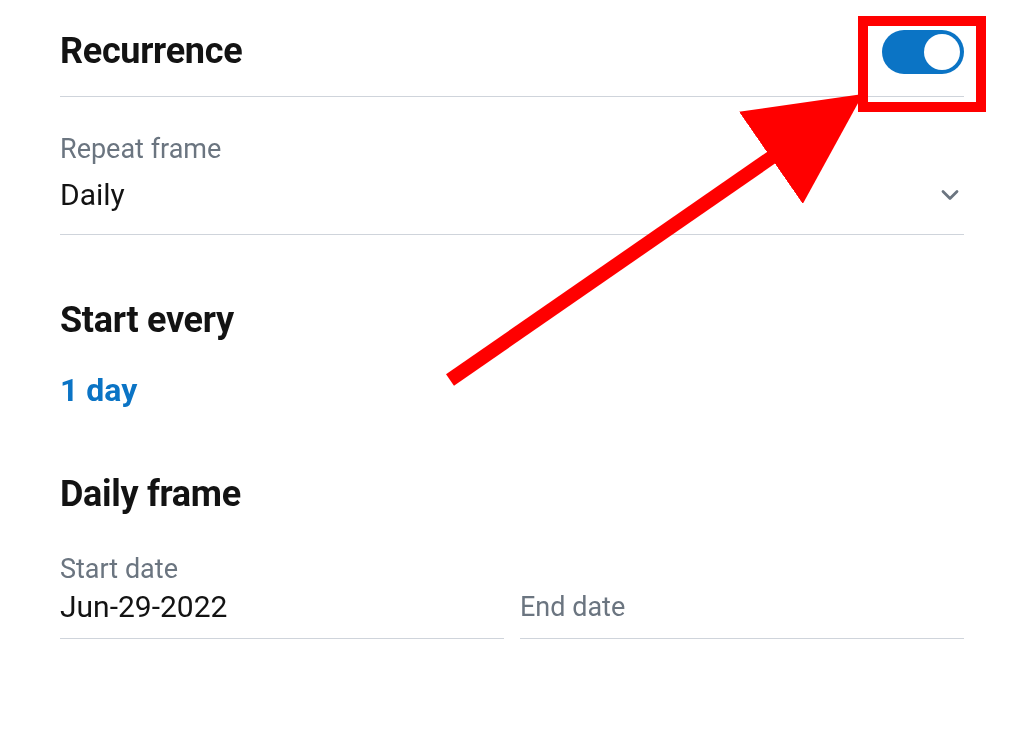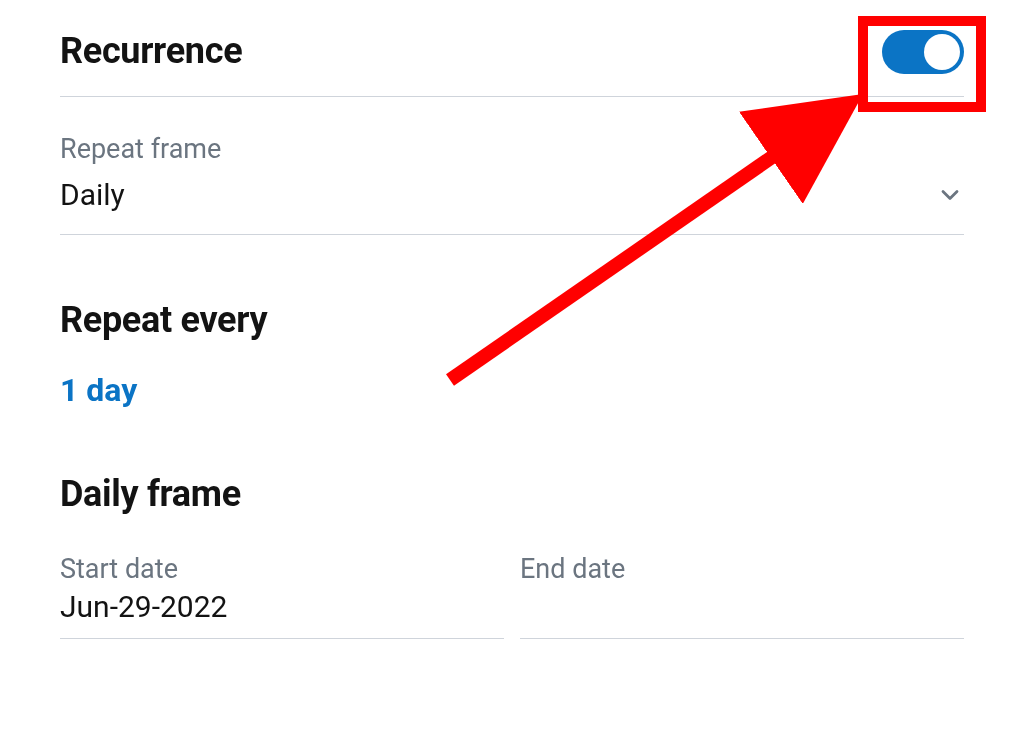--- a/index.html
+++ b/index.html
@@ -107,20 +107,21 @@
   .date-label {
     font-size: 27px;
     color: #6b7580;
   }
   .date-value {
     font-size: 30px;
     color: #131313;
     margin-top: 4px;
   }
   .date-col.empty .date-label {
+    margin-top: 38px; 
   }
 
   
   .annot {
     position: absolute;
     pointer-events: none;
   }
   .red-box {
     position: absolute;
     border: 10px solid #ff0000;
@@ -150,21 +151,21 @@
       <span class="select-value">Daily</span>
       <span class="chevron">
         <svg width="28" height="28" viewBox="0 0 24 24" fill="none" stroke="#6b7580" stroke-width="2.4" stroke-linecap="round" stroke-linejoin="round">
           <polyline points="6 9 12 15 18 9"></polyline>
         </svg>
       </span>
     </div>
   </div>
 
   
-  <div class="section-heading">Repeat every</div>
+  <div class="section-heading">Start every</div>
   <div class="repeat-value">1 day</div>
 
   
   <div class="section-heading">Daily frame</div>
 
   <div class="date-row">
     <div class="date-col">
       <div class="date-label">Start date</div>
       <div class="date-value">Jun-29-2022</div>
     </div>

